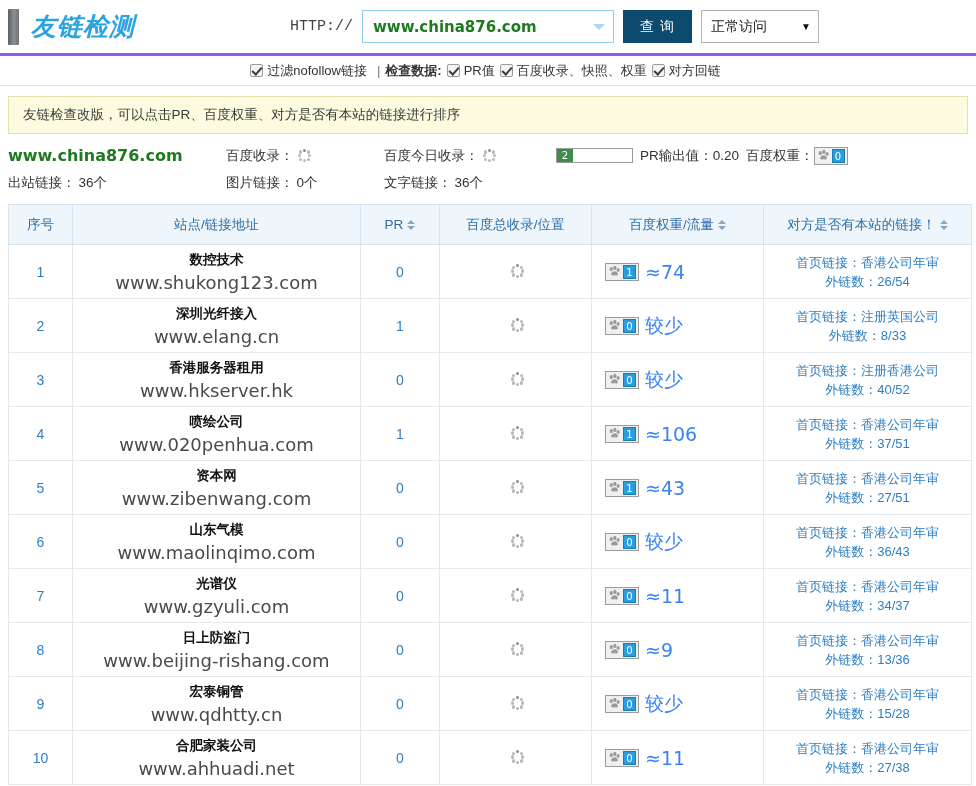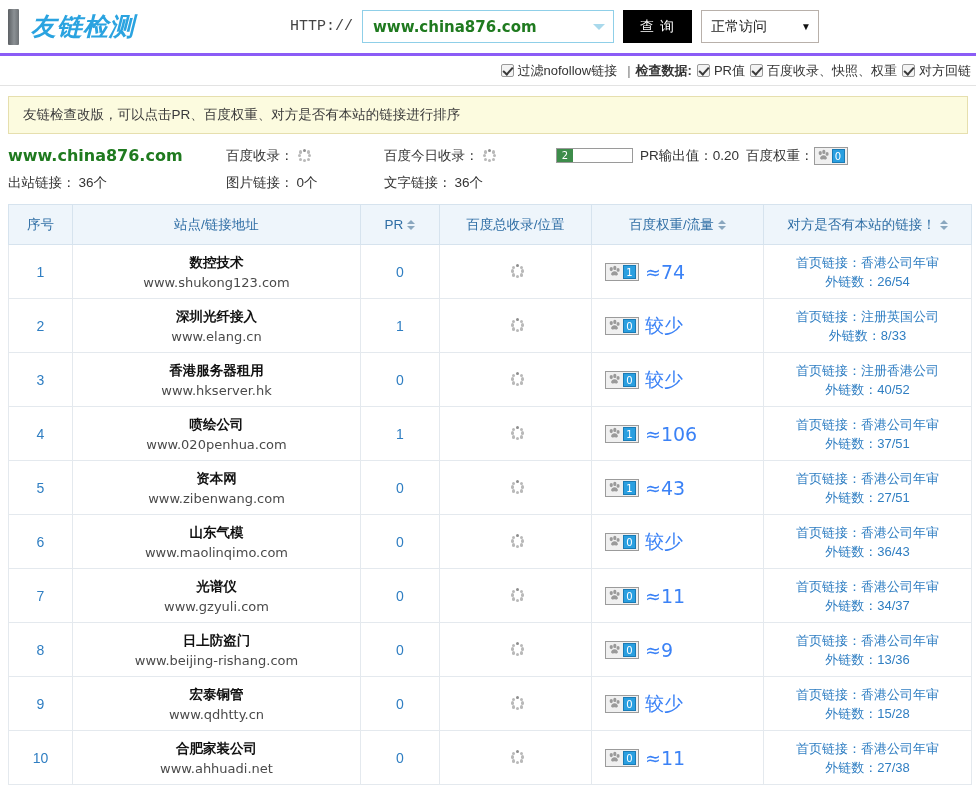--- a/index.html
+++ b/index.html
@@ -64,21 +64,21 @@
     height: 33px;
     border: none;
     color: #fff;
     font-size: 14px;
     cursor: pointer;
     font-family: "Liberation Sans", sans-serif;
     letter-spacing: 1px;
   }
   .btn-query {
     width: 69px; margin-left: 9px;
-    background: #000000;
+    background: #0c4a6e;
   }
   .btn-manual {
     width: 112px; margin-left: 8px;
     background: #62bce5;
   }
   .sel-box {
     margin-left: 9px;
     width: 118px; height: 33px;
     border: 1px solid #b8b0aa;
     background: #fff;
@@ -87,21 +87,21 @@
     font-size: 14px;
     color: #222;
     position: relative;
   }
   .sel-box .sel-val { flex: 1; }
   .sel-arrow { font-size: 10px; color: #111; }
 
   
   .check-row {
     height: 30px;
-    display: flex; align-items: center; justify-content: flex-end;
+    display: flex; align-items: center; justify-content: center;
     font-size: 13px; color: #333;
     border-bottom: 1px solid #e3e3e3;
     background: #fff;
   }
   .cbx {
     display: inline-block;
     width: 13px; height: 13px;
     border: 1px solid #9a9a9a;
     border-radius: 2px;
     background: #f3f3f3;
@@ -257,21 +257,21 @@
     position: absolute; left: 0;
     width: 0; height: 0;
     border-left: 4px solid transparent;
     border-right: 4px solid transparent;
   }
   .sort-arrows i.up { top: 1px; border-bottom: 4px solid #8aa7bf; }
   .sort-arrows i.dn { bottom: 1px; border-top: 4px solid #8aa7bf; }
 
   .idx { color: #2f7ec2; font-size: 14px; }
   .site-name { font-weight: bold; color: #111; font-size: 13.5px; }
-  .site-url { color: #4a4a4a; font-size: 13px; margin-top: 3px; font-family: "DejaVu Sans", sans-serif; }
+  .site-url { color: #4a4a4a; font-size: 18px; margin-top: 3px; font-family: "DejaVu Sans", sans-serif; }
   .pr-val { color: #2f7ec2; font-size: 14px; }
   .wt-cell { display: flex; align-items: center; justify-content: flex-start; padding-left: 12px; gap: 6px; }
   .wt-flow { color: #3b82f6; font-size: 19px; font-family: "DejaVu Sans", sans-serif; }
   .link-line { color: #2f7ec2; font-size: 13px; line-height: 19px; }
 </style>
 </head>
 <body>
 
 <div class="header">
   <div class="logo-wrap">

